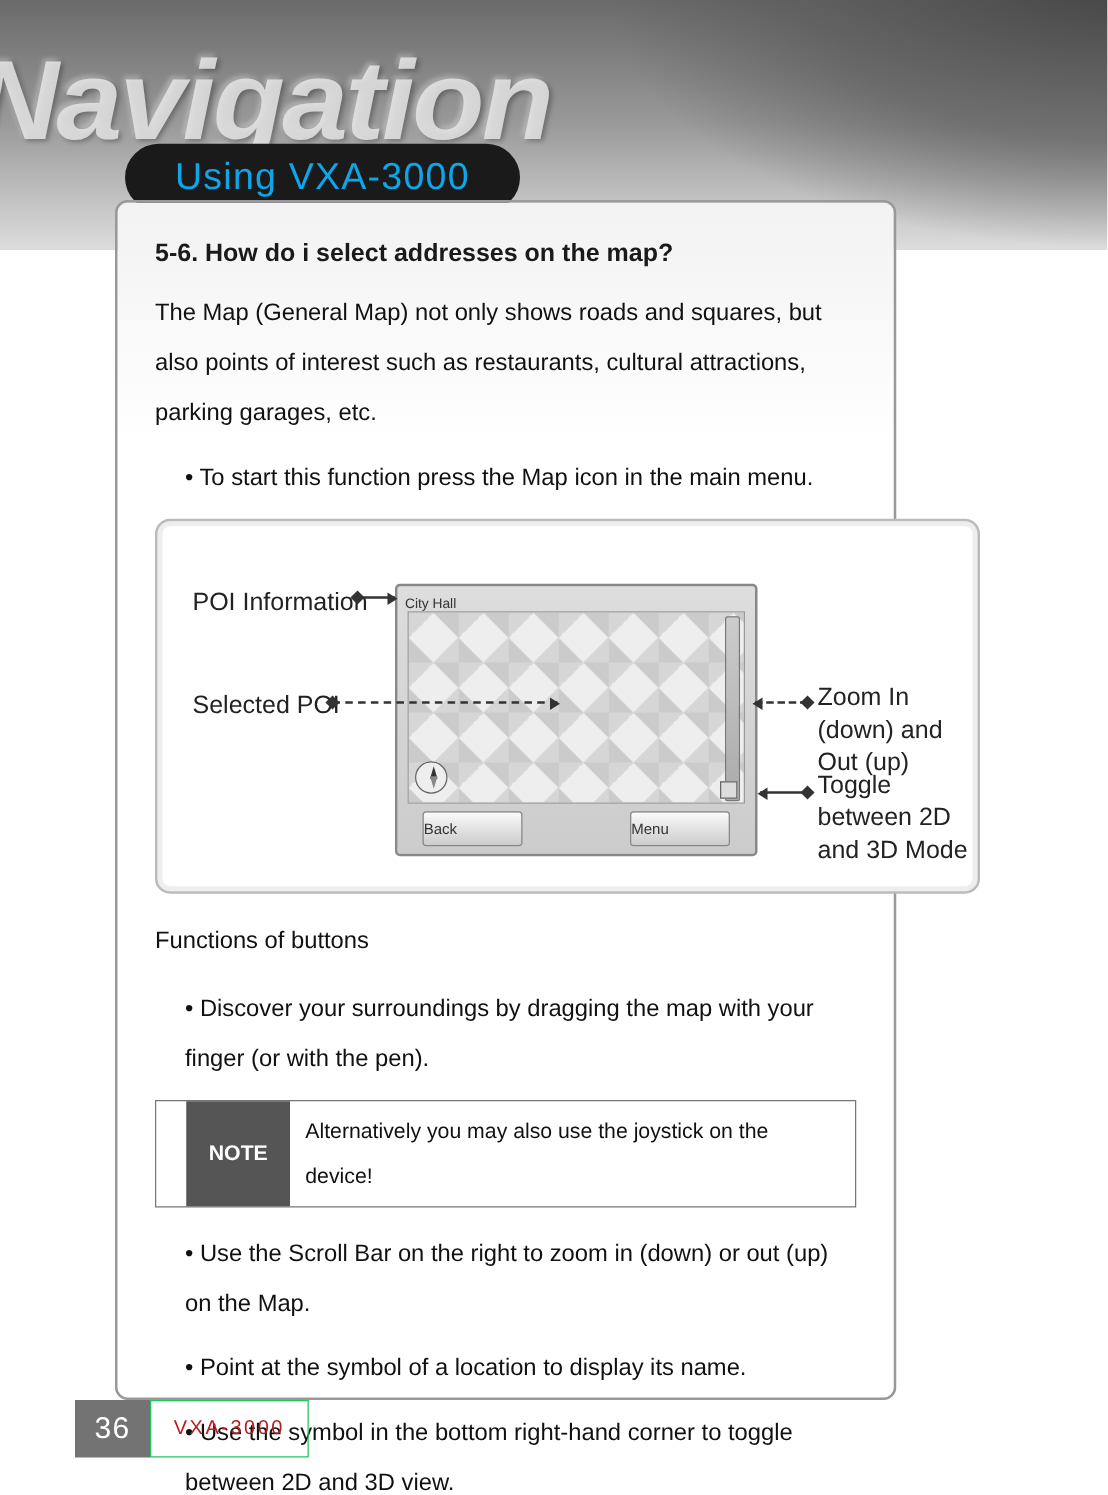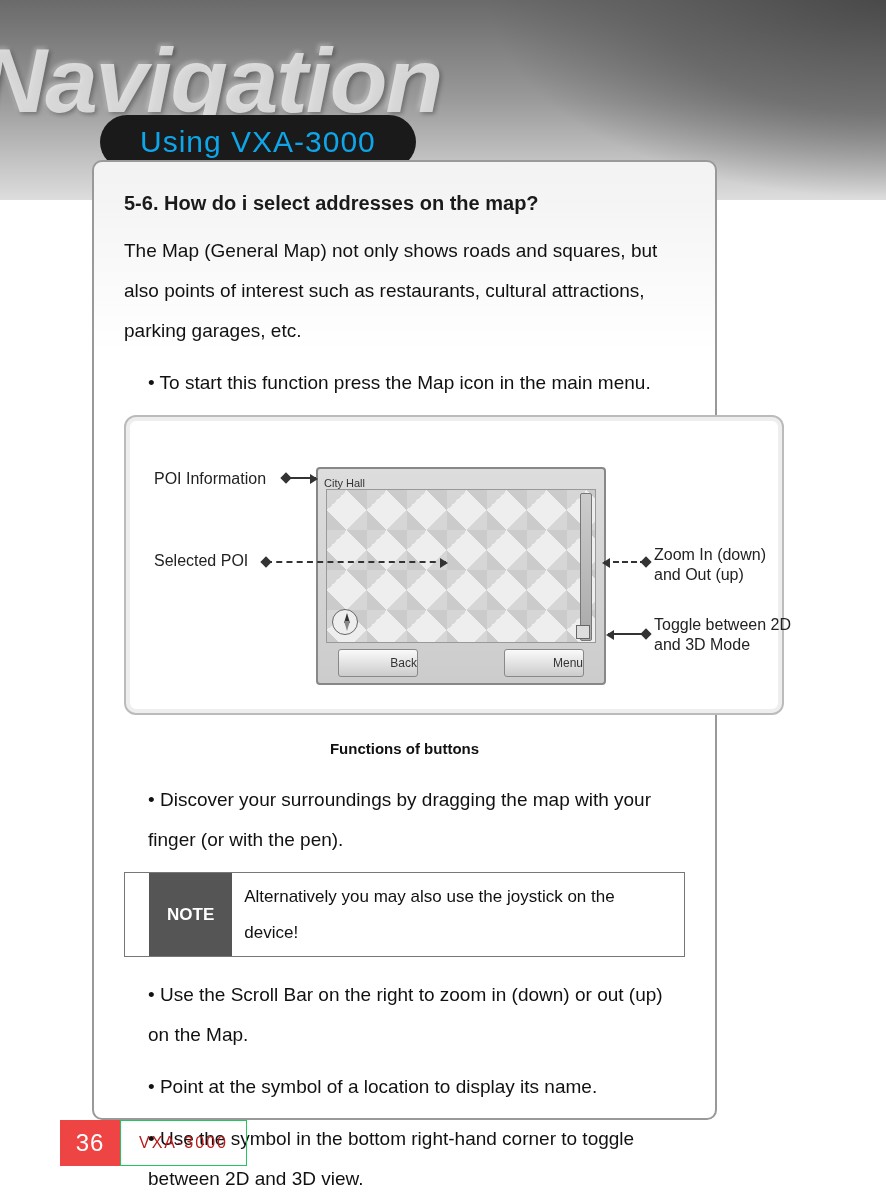--- a/index.html
+++ b/index.html
@@ -65,54 +65,54 @@
     background: #eee;
     background-image:
       linear-gradient(45deg, rgba(0,0,0,0.15) 25%, transparent 25%, transparent 75%, rgba(0,0,0,0.15) 75%),
       linear-gradient(-45deg, rgba(0,0,0,0.1) 25%, transparent 25%, transparent 75%, rgba(0,0,0,0.1) 75%);
     background-size: 40px 40px;
     border: 1px solid #999;
   }
   .map-btn {
     position: absolute; bottom: 6px; height: 28px; width: 80px;
     background: linear-gradient(#fafafa,#ccc); border: 1px solid #888; border-radius: 3px;
-    font-size: 12px; text-align: right; line-height: 26px; color: #333;
+    font-size: 12px; text-align: left; line-height: 26px; color: #333;
   }
   .map-btn.back { left: 20px; }
   .map-btn.menu { right: 20px; }
   .compass {
     position: absolute; bottom: 48px; left: 14px; width: 26px; height: 26px;
     border: 1px solid #666; border-radius: 50%; background: #eee;
   }
   .compass::before { content:""; position:absolute; top:3px; left:11px; width:0; height:0;
     border-left:3px solid transparent; border-right:3px solid transparent; border-bottom:10px solid #333; }
   .compass::after { content:""; position:absolute; bottom:3px; left:11px; width:0; height:0;
     border-left:3px solid transparent; border-right:3px solid transparent; border-top:10px solid #888; }
   .scrollbar { position: absolute; right: 12px; top: 24px; width: 12px; bottom: 42px;
     background: linear-gradient(180deg,#ccc,#aaa); border:1px solid #777; border-radius:2px; }
   .toggle-icon { position: absolute; right: 14px; bottom: 44px; width: 14px; height: 14px;
     background:#ddd; border:1px solid #666; }
 
-  .callout { position: absolute; font-size: 16px; color: #222; line-height: 1.3; }
+  .callout { position: absolute; font-size: 20px; color: #222; line-height: 1.3; }
   .arrow-line { position: absolute; border-top: 2px dashed #333; height: 0; }
   .arrowhead-r::after, .arrowhead-l::before { content:""; position:absolute; top:-5px; width:0; height:0;
     border-top:5px solid transparent; border-bottom:5px solid transparent; }
   .arrowhead-r::after { right:-2px; border-left:8px solid #333; }
   .arrowhead-l::before { left:-2px; border-right:8px solid #333; }
   .diamond { position:absolute; width:8px; height:8px; background:#333; transform: rotate(45deg); top:-5px; }
 
-  .subheading { font-weight: bold; font-size: 15px; margin: 8px 0 16px 0; text-align: center; }
+  .subheading { font-weight: normal; font-size: 19px; margin: 8px 0 16px 0; }
 
   .note-row { display: flex; align-items: stretch; border: 1px solid #777; margin: 8px 0 18px 0; justify-content: space-between; }
   .note-label { background: #555; color: #fff; font-weight: bold; padding: 6px 18px; font-size: 17px; display:flex; align-items:center; }
   .note-text { padding: 6px 12px; font-size: 17px; display:flex; align-items:center; }
 
   
   .footer { position: absolute; bottom: 30px; left: 60px; display: flex; align-items: stretch; height: 46px; }
-  .page-num { background: #ef4444; color: #fff; width: 60px; font-size: 24px;
+  .page-num { background: #737373; color: #fff; width: 60px; font-size: 24px;
     display:flex; align-items:center; justify-content:center; font-family: Arial; letter-spacing:1px; }
   .model { border: 1px solid #22c55e; padding: 0 18px; font-size: 16px; color: #b91c1c;
     display:flex; align-items:center; letter-spacing: 2px; font-family: Arial; }
 </style>
 </head>
 <body>
 <div class="page">
 
   <div class="top-bg"></div>
   <div class="nav-stylized">Navigation</div>

